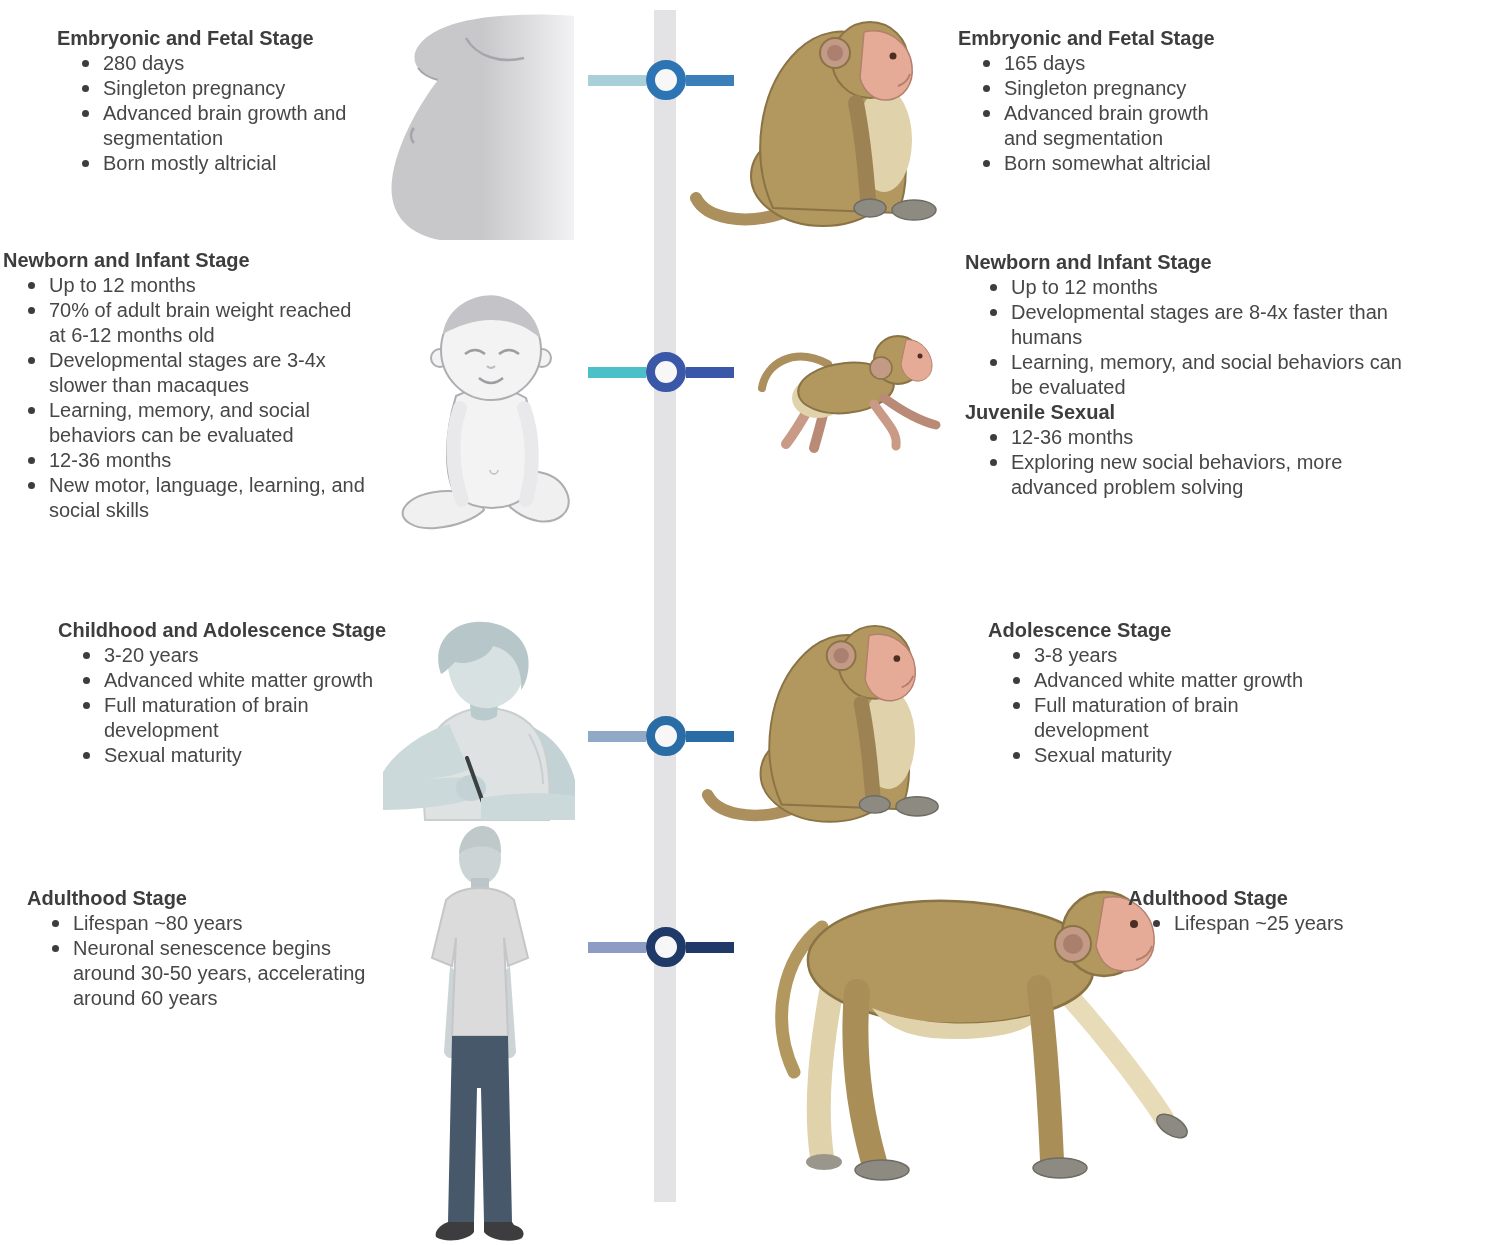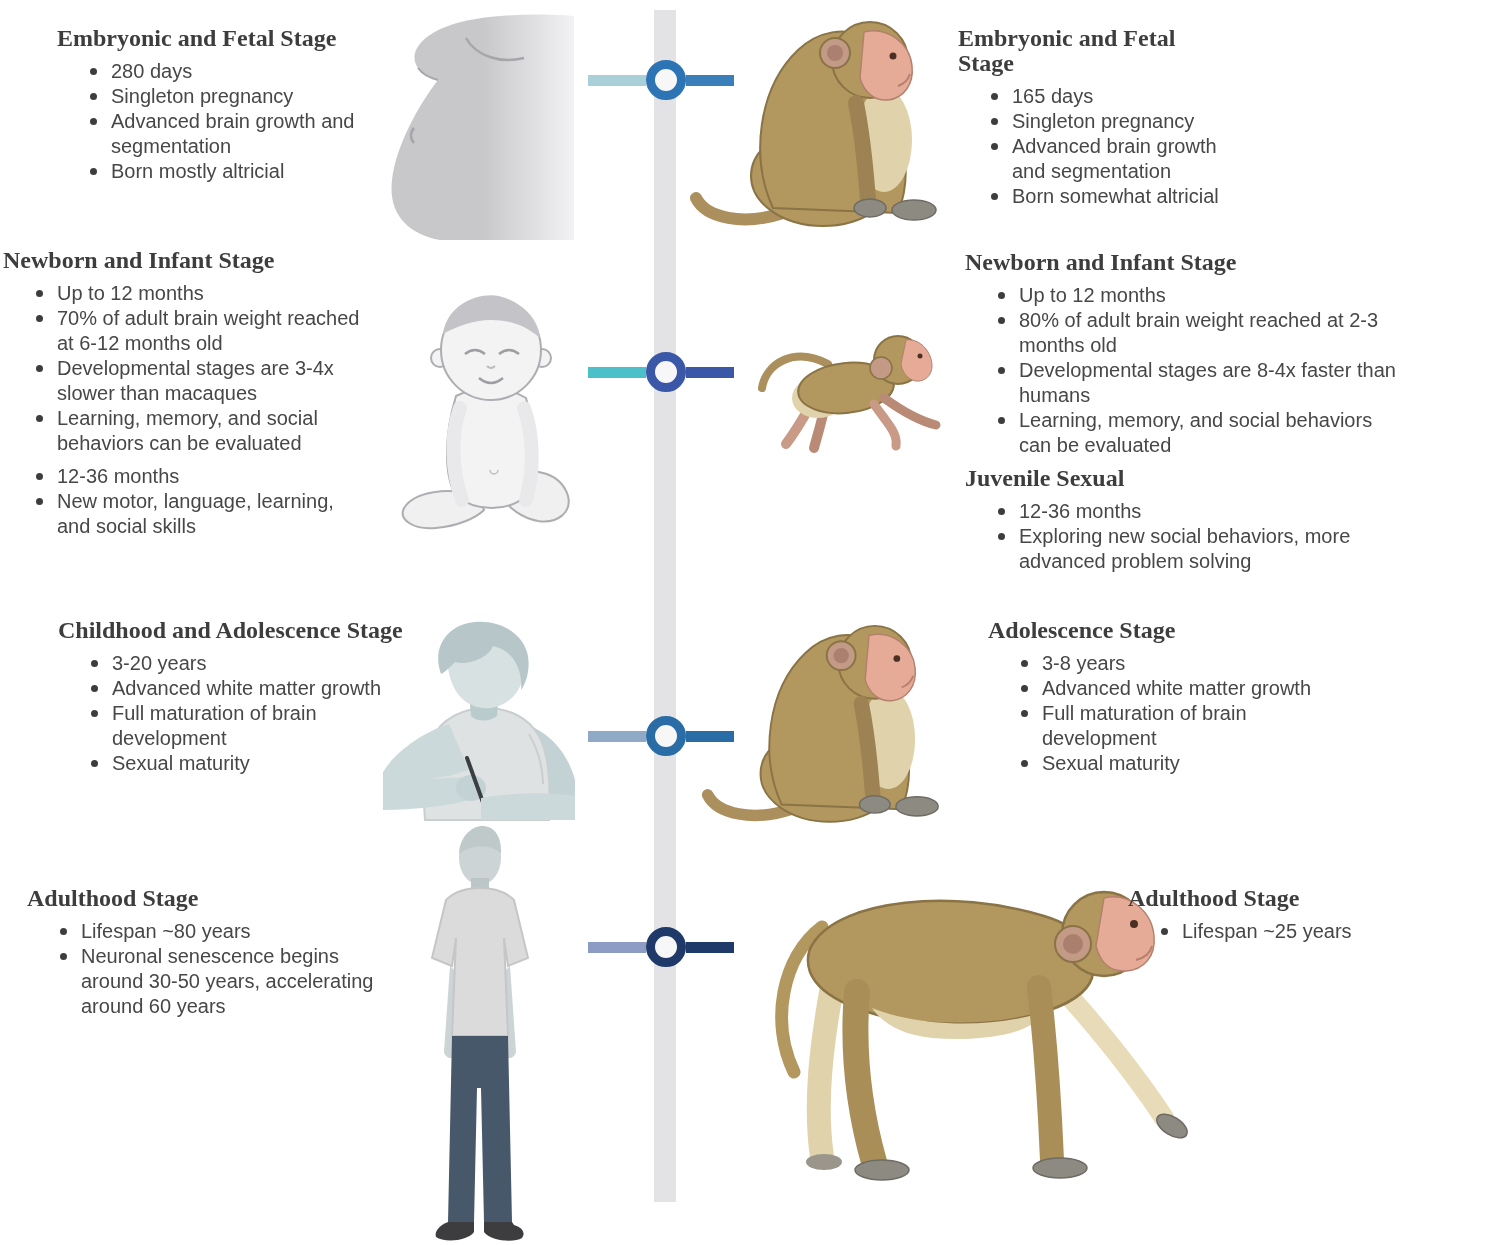--- a/index.html
+++ b/index.html
@@ -21,24 +21,24 @@
   }
   .bar-left{width:58px;height:11px;flex:none;}
   .bar-right{width:48px;height:11px;flex:none;}
   .ring{
     width:40px;height:40px;box-sizing:border-box;flex:none;
     border:9px solid #2d74b5;border-radius:50%;background:#f7f7f8;
   }
   
   .stage-group{position:absolute;z-index:3;}
   .stage-title{
-    margin:0;font-size:24px;line-height:25px;font-weight:bold;color:#3d3d3d;font-family:Liberation Serif, serif;
+    margin:0;font-size:20px;line-height:25px;font-weight:bold;color:#3d3d3d;
   }
   .stage-bullets{
-    margin:8px;padding:0 0 0 46px;list-style:none;
+    margin:0;padding:0 0 0 46px;list-style:none;
     font-size:20px;line-height:25px;color:#474747;
   }
   .stage-bullets li{position:relative;}
   .stage-bullets li::before{
     content:"";position:absolute;left:-21px;top:9px;
     width:7px;height:7px;border-radius:50%;background:#3d3d3d;
   }
   
   .illus{position:absolute;z-index:1;}
 </style>
@@ -124,21 +124,20 @@
         <li>Advanced brain growth and segmentation</li>
         <li>Born somewhat altricial</li>
       </ul>
   </section>
 
   <div class="stage-group" style="left:965px;top:250px;width:440px;">
     <section>
       <h3 class="stage-title">Newborn and Infant Stage</h3>
       <ul class="stage-bullets">
           <li>Up to 12 months</li>
-          <li>80% of adult brain weight reached at 2-3 months old</li>
           <li>Developmental stages are 8-4x faster than humans</li>
           <li>Learning, memory, and social behaviors can be evaluated</li>
         </ul>
     </section>
     <section>
       <h3 class="stage-title">Juvenile Sexual</h3>
       <ul class="stage-bullets">
           <li>12-36 months</li>
           <li>Exploring new social behaviors, more advanced problem solving</li>
         </ul>

